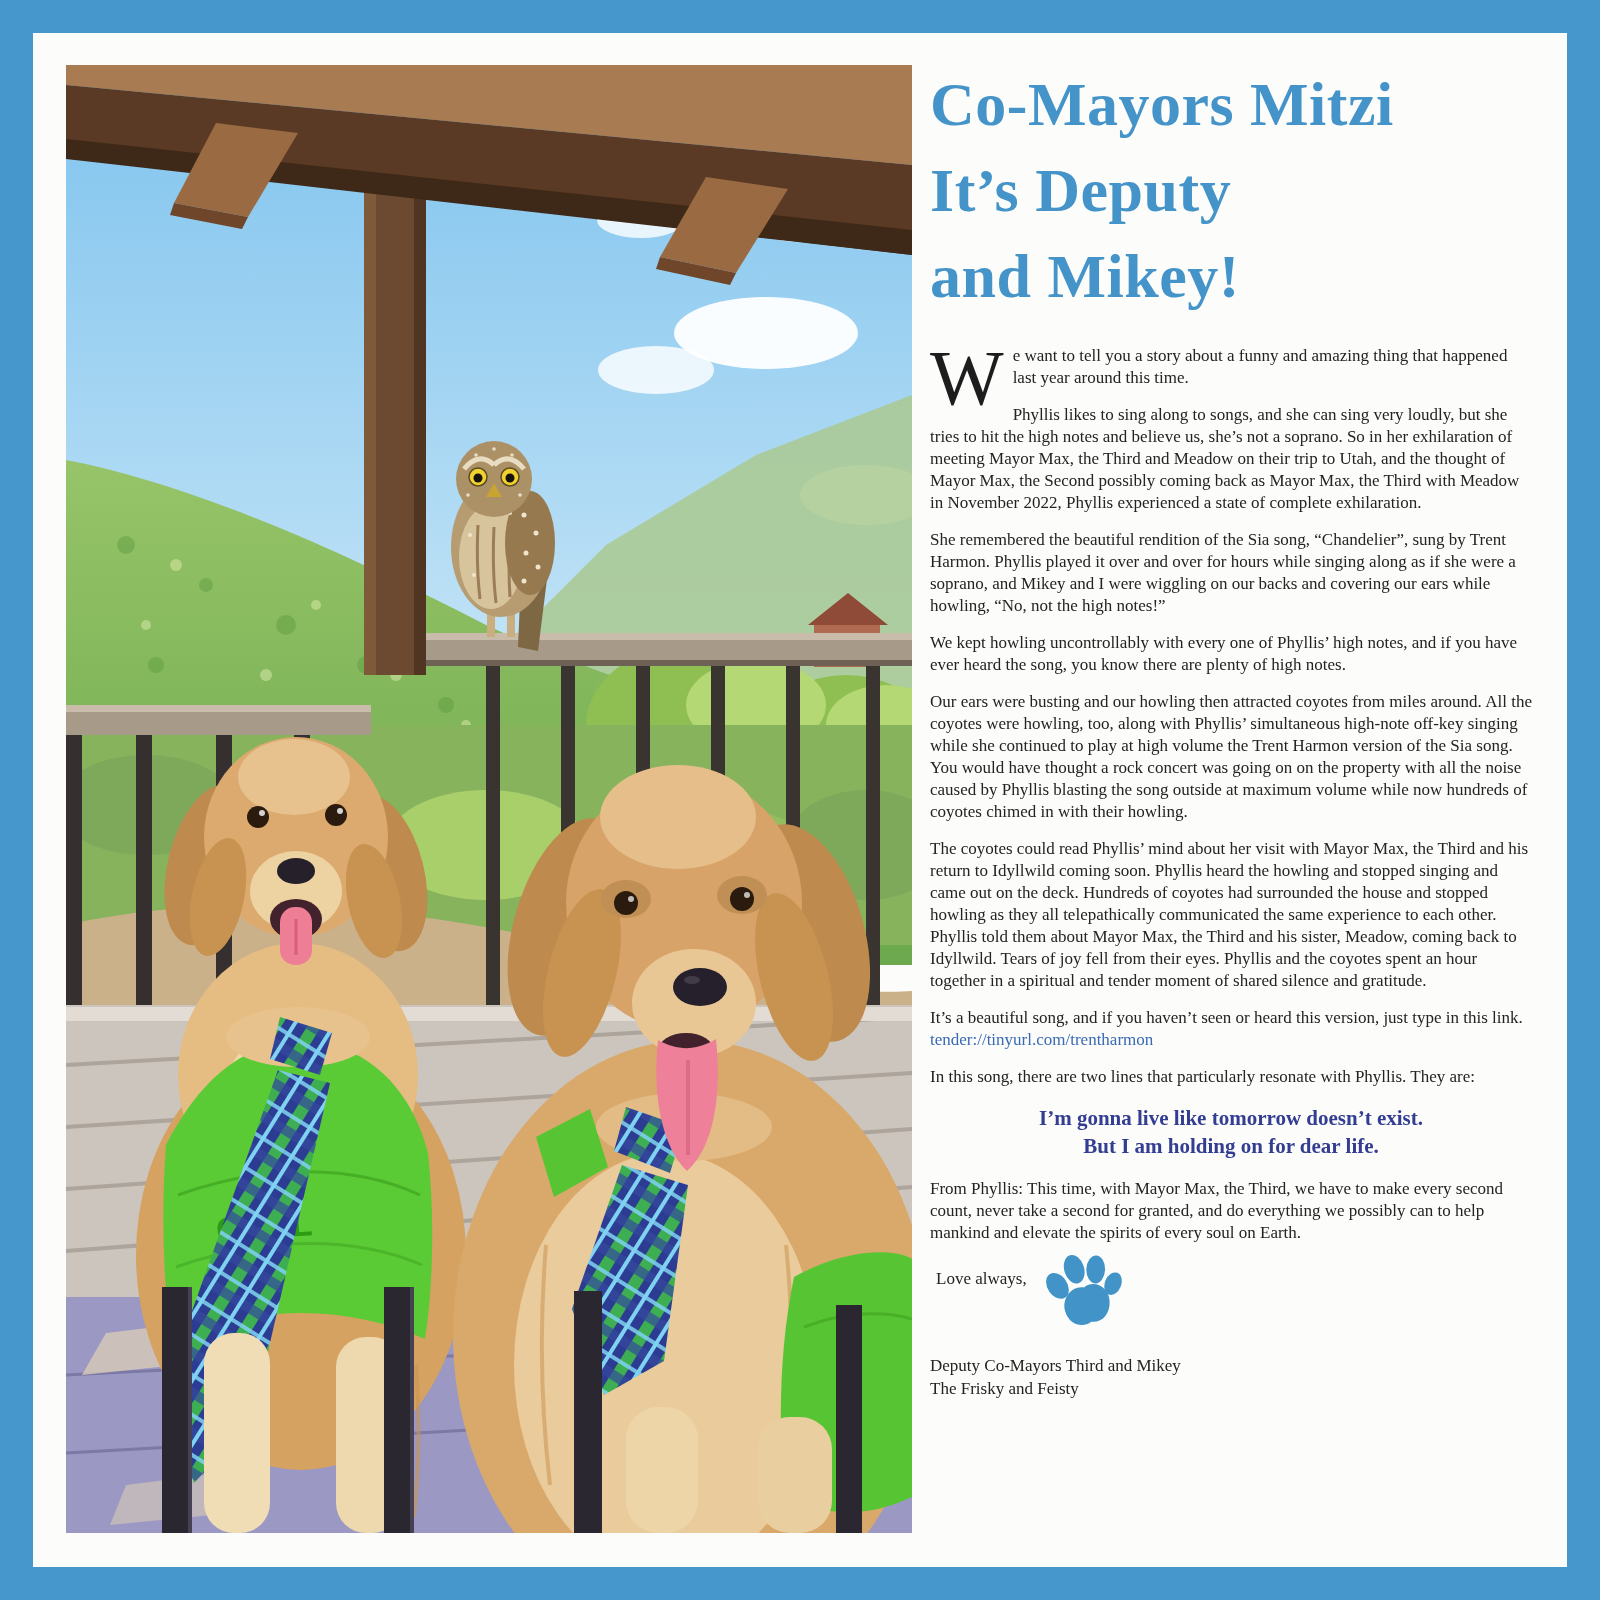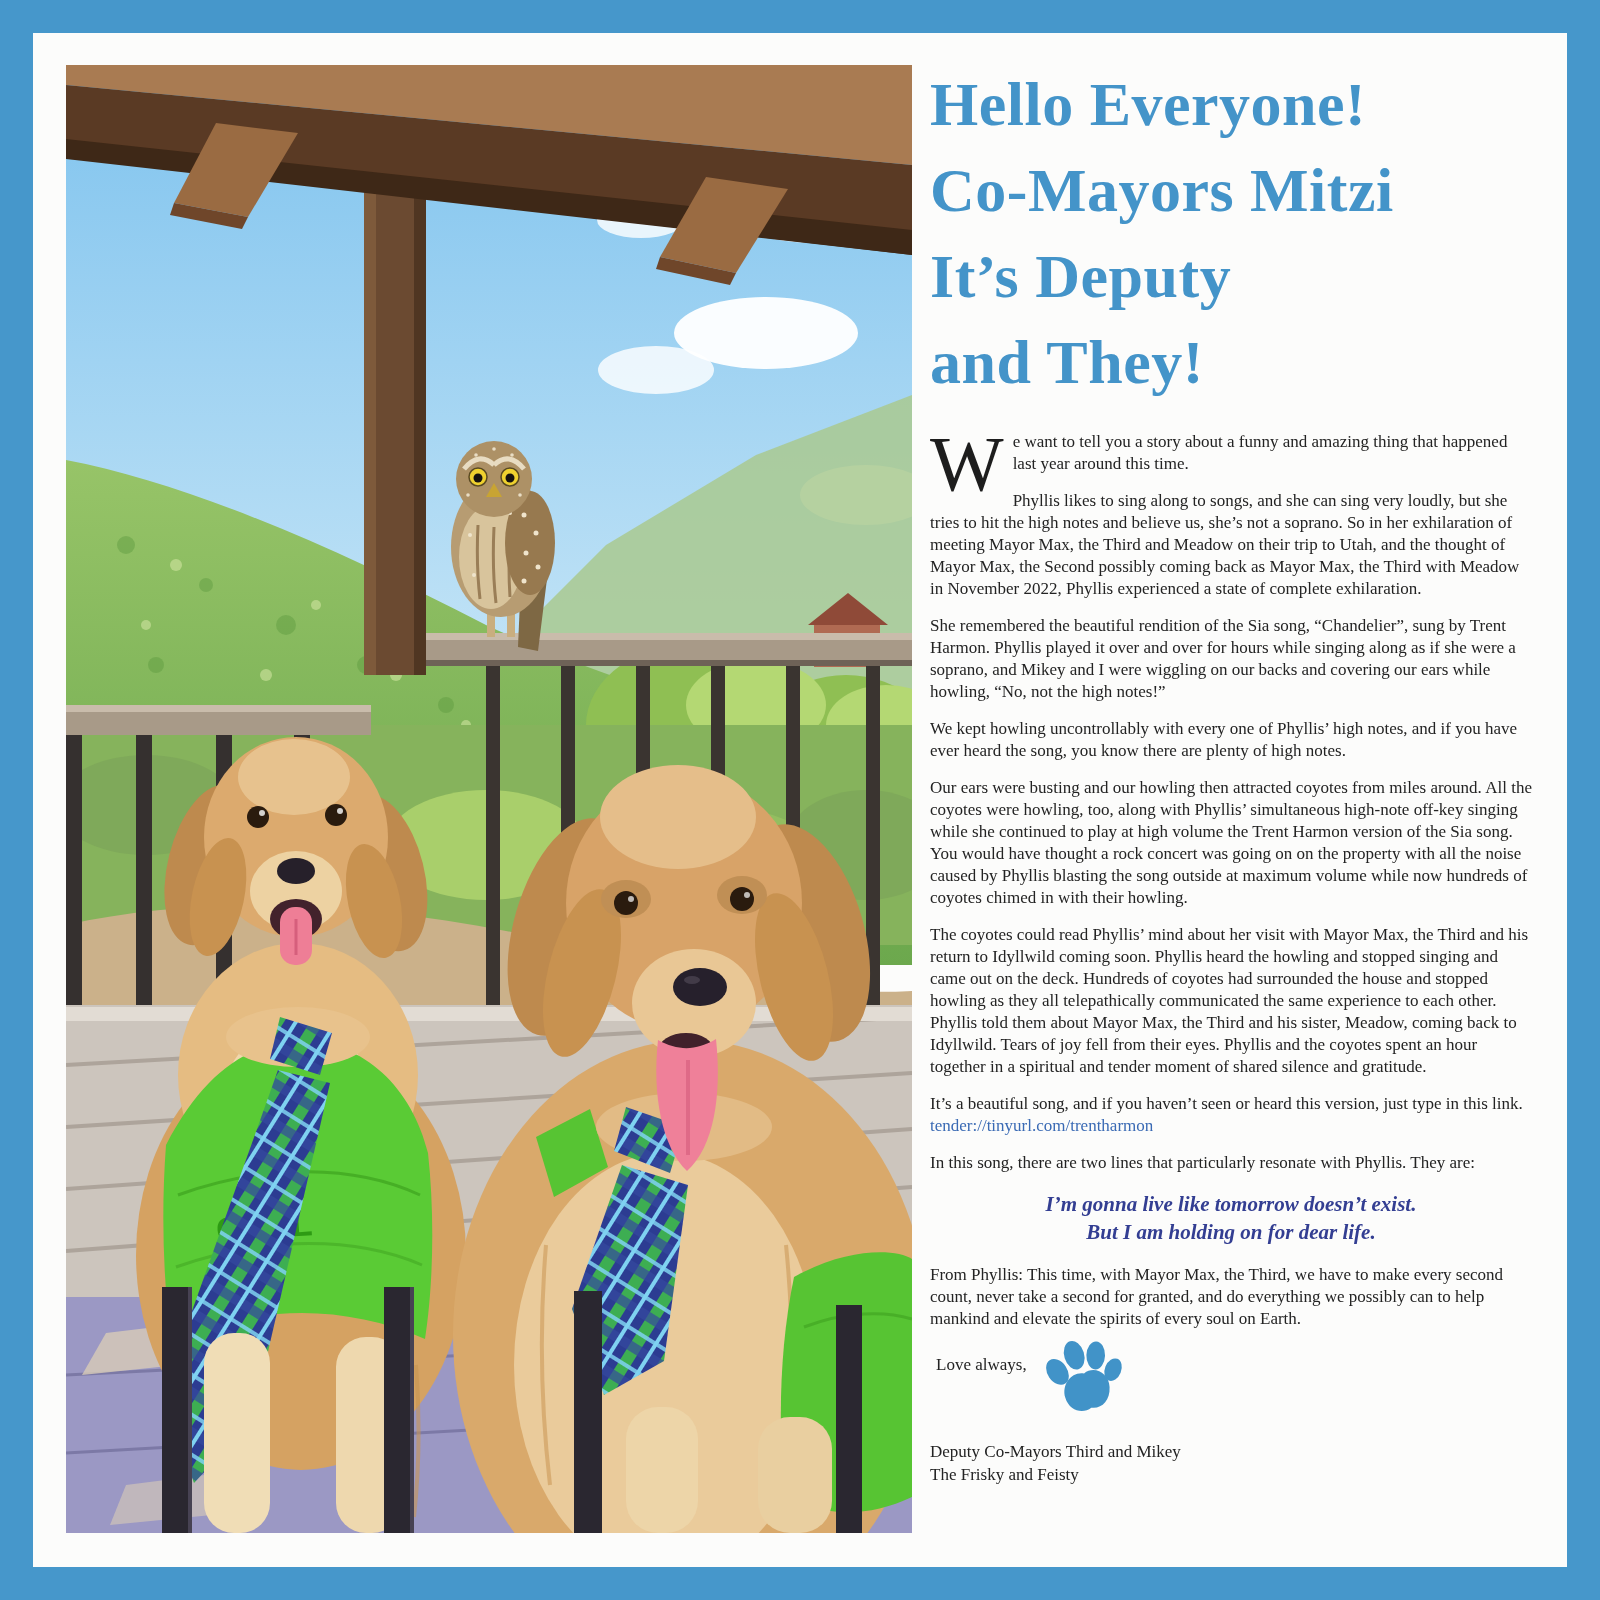--- a/index.html
+++ b/index.html
@@ -34,21 +34,21 @@
   }
   .dropcap{
     float:left;
     font-size:78px;line-height:62px;height:70px;
     padding:2px 9px 0 0;
     color:#1d1d1d;font-weight:normal;
   }
   .quote{
     clear:both;
     text-align:center;
-    color:#333E92;font-weight:bold;font-style:italic;
+    color:#333E92;font-weight:bold;
     font-size:21px;line-height:28px;
     margin:16px 0 18px 0;
   }
   .link-a{color:#3A6AB4;text-decoration:none;}
   .closing-row{
     display:flex;align-items:flex-start;
     margin:20px 0 0 6px;height:86px;
   }
   .closing-text{font-size:17px;line-height:22px;color:#232323;padding-top:4px;}
   .paw-wrap{margin:-14px 0 0 16px;}
@@ -301,24 +301,23 @@
         <rect x="344" y="1222" width="4" height="246" fill="#474253"></rect>
         <rect x="508" y="1226" width="28" height="242" fill="#2A2730"></rect>
         <rect x="770" y="1240" width="26" height="228" fill="#2A2730"></rect>
       </g>
     </svg>
   </div>
 
   <div class="text-col">
 
     <h1 class="headline">
-      <div>Hello Everyone!</div>
       <div>Co-Mayors Mitzi</div>
       <div>It’s Deputy</div>
-      <div>and They!</div>
+      <div>and Mikey!</div>
     </h1>
 
     <div class="body-copy">
       <p><span class="dropcap">W</span><span>e want to tell you a story about a funny and amazing thing that happened last year around this time.</span></p>
       <p>Phyllis likes to sing along to songs, and she can sing very loudly, but she tries to hit the high notes and believe us, she’s not a soprano. So in her exhilaration of meeting Mayor Max, the Third and Meadow on their trip to Utah, and the thought of Mayor Max, the Second possibly coming back as Mayor Max, the Third with Meadow in November 2022, Phyllis experienced a state of complete exhilaration.</p>
       <p style="clear:both">She remembered the beautiful rendition of the Sia song, “Chandelier”, sung by Trent Harmon. Phyllis played it over and over for hours while singing along as if she were a soprano, and Mikey and I were wiggling on our backs and covering our ears while howling, “No, not the high notes!”</p>
       <p>We kept howling uncontrollably with every one of Phyllis’ high notes, and if you have ever heard the song, you know there are plenty of high notes.</p>
       <p>Our ears were busting and our howling then attracted coyotes from miles around. All the coyotes were howling, too, along with Phyllis’ simultaneous high-note off-key singing while she continued to play at high volume the Trent Harmon version of the Sia song. You would have thought a rock concert was going on on the property with all the noise caused by Phyllis blasting the song outside at maximum volume while now hundreds of coyotes chimed in with their howling.</p>
       <p>The coyotes could read Phyllis’ mind about her visit with Mayor Max, the Third and his return to Idyllwild coming soon. Phyllis heard the howling and stopped singing and came out on the deck. Hundreds of coyotes had surrounded the house and stopped howling as they all telepathically communicated the same experience to each other. Phyllis told them about Mayor Max, the Third and his sister, Meadow, coming back to Idyllwild. Tears of joy fell from their eyes. Phyllis and the coyotes spent an hour together in a spiritual and tender moment of shared silence and gratitude.</p>
       <p><span>It’s a beautiful song, and if you haven’t seen or heard this version, just type in this link. </span><a class="link-a" href="#">tender://tinyurl.com/trentharmon</a></p>

